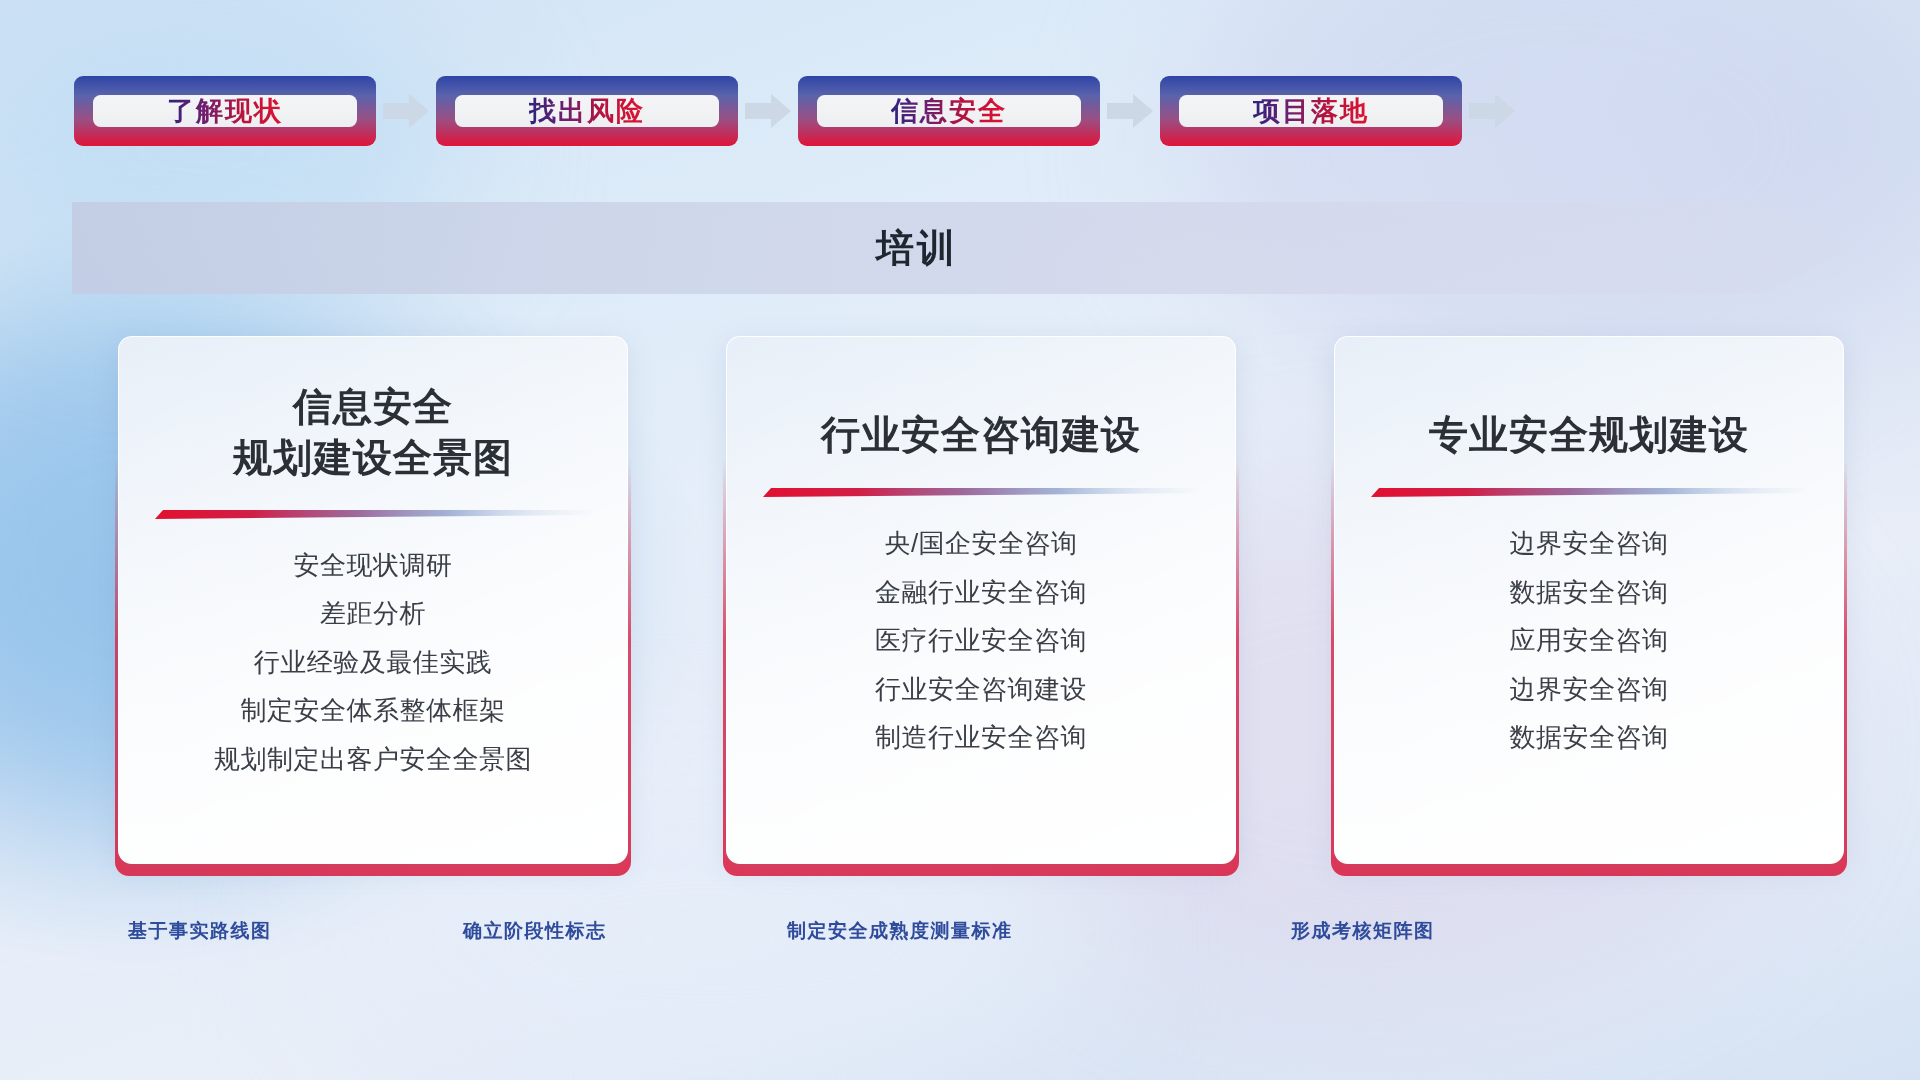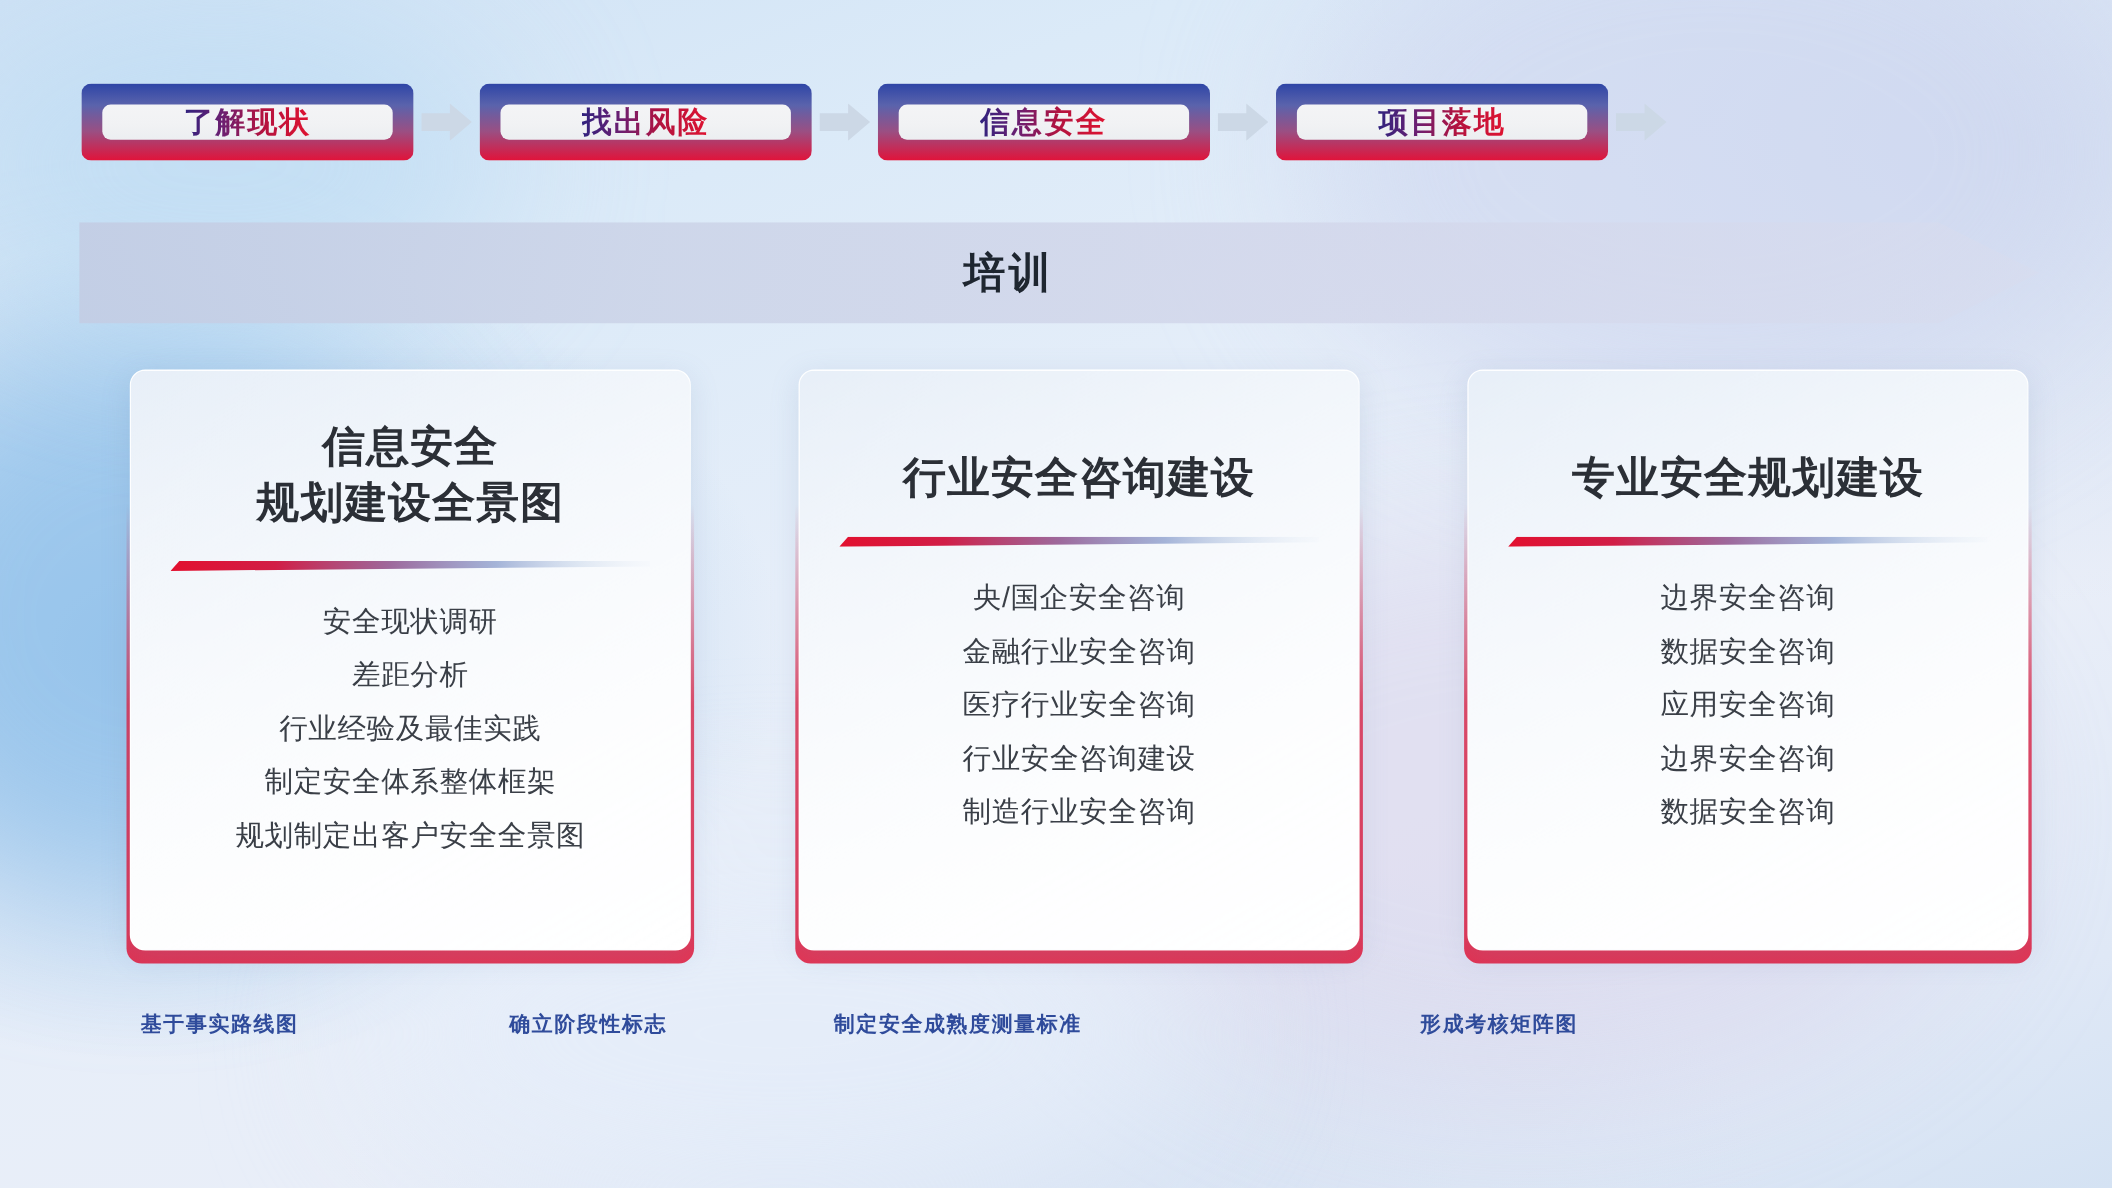--- a/index.html
+++ b/index.html
@@ -390,17 +390,17 @@
           <div class="card-list-item">数据安全咨询</div>
         </div>
       </div>
     </div>
 
   </div>
 
   <div id="footers">
     <div class="footer-label" id="fl0" style="left: 128px;">基于事实路线图</div>
     <div class="footer-label" id="fl1" style="left: 463px;">确立阶段性标志</div>
-    <div class="footer-label" id="fl2" style="left: 758px;">制定安全成熟度测量标准</div>
+    <div class="footer-label" id="fl2" style="left: 787px;">制定安全成熟度测量标准</div>
     <div class="footer-label" id="fl3" style="left: 1291px;">形成考核矩阵图</div>
   </div>
 
 </div>
 
 </body></html>

